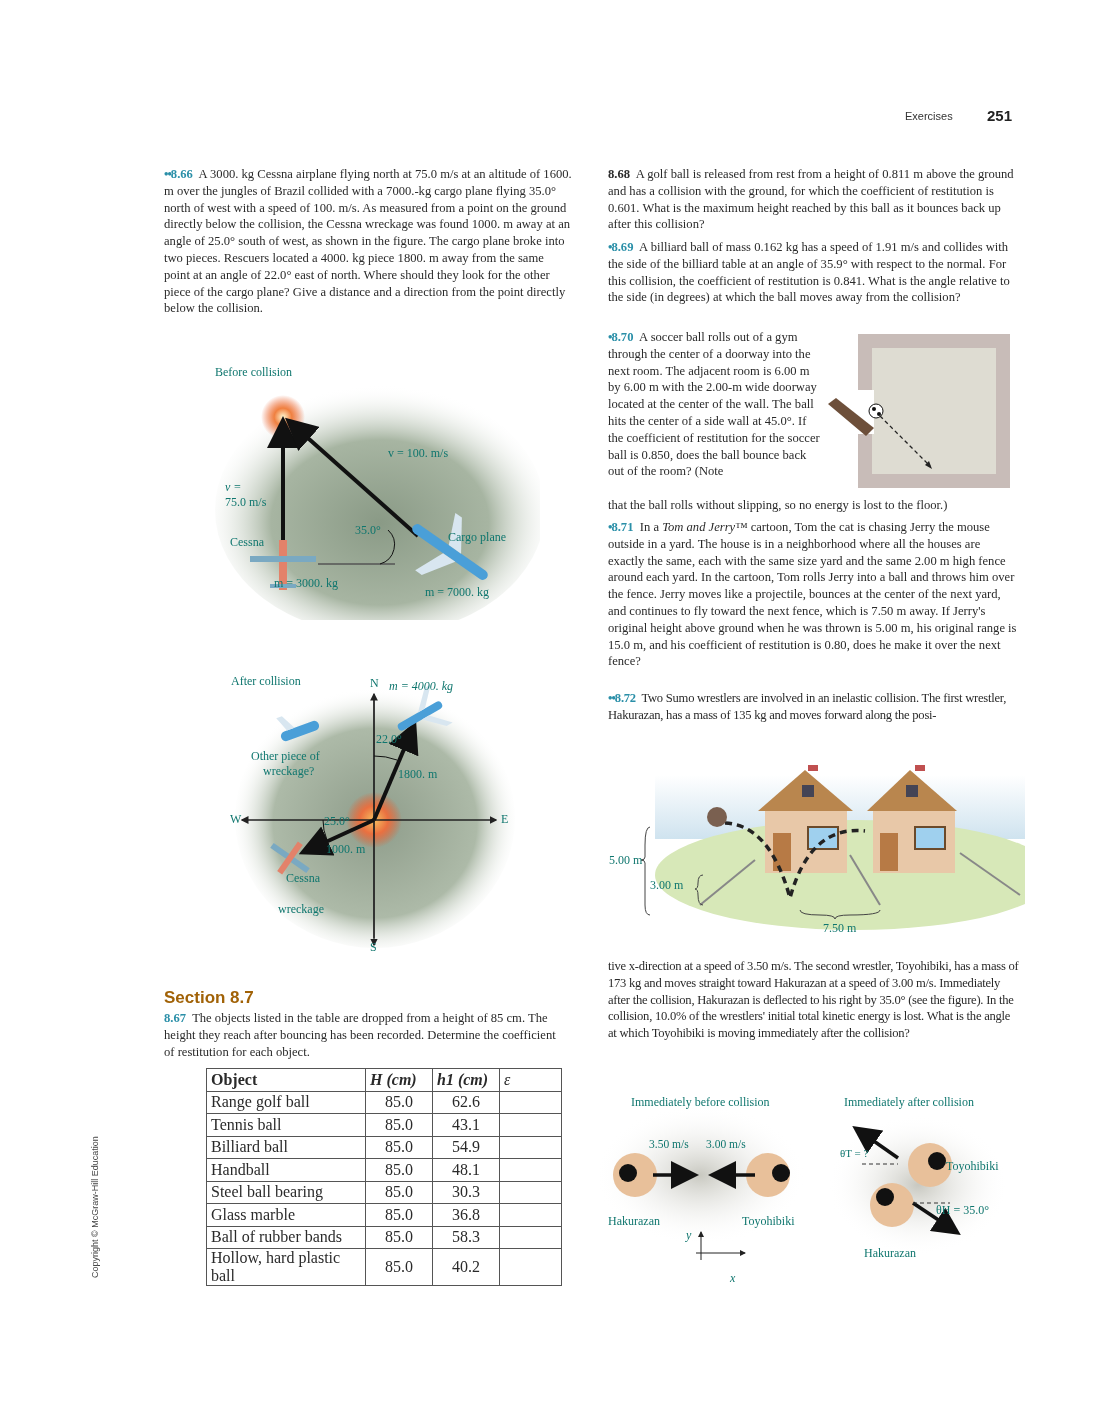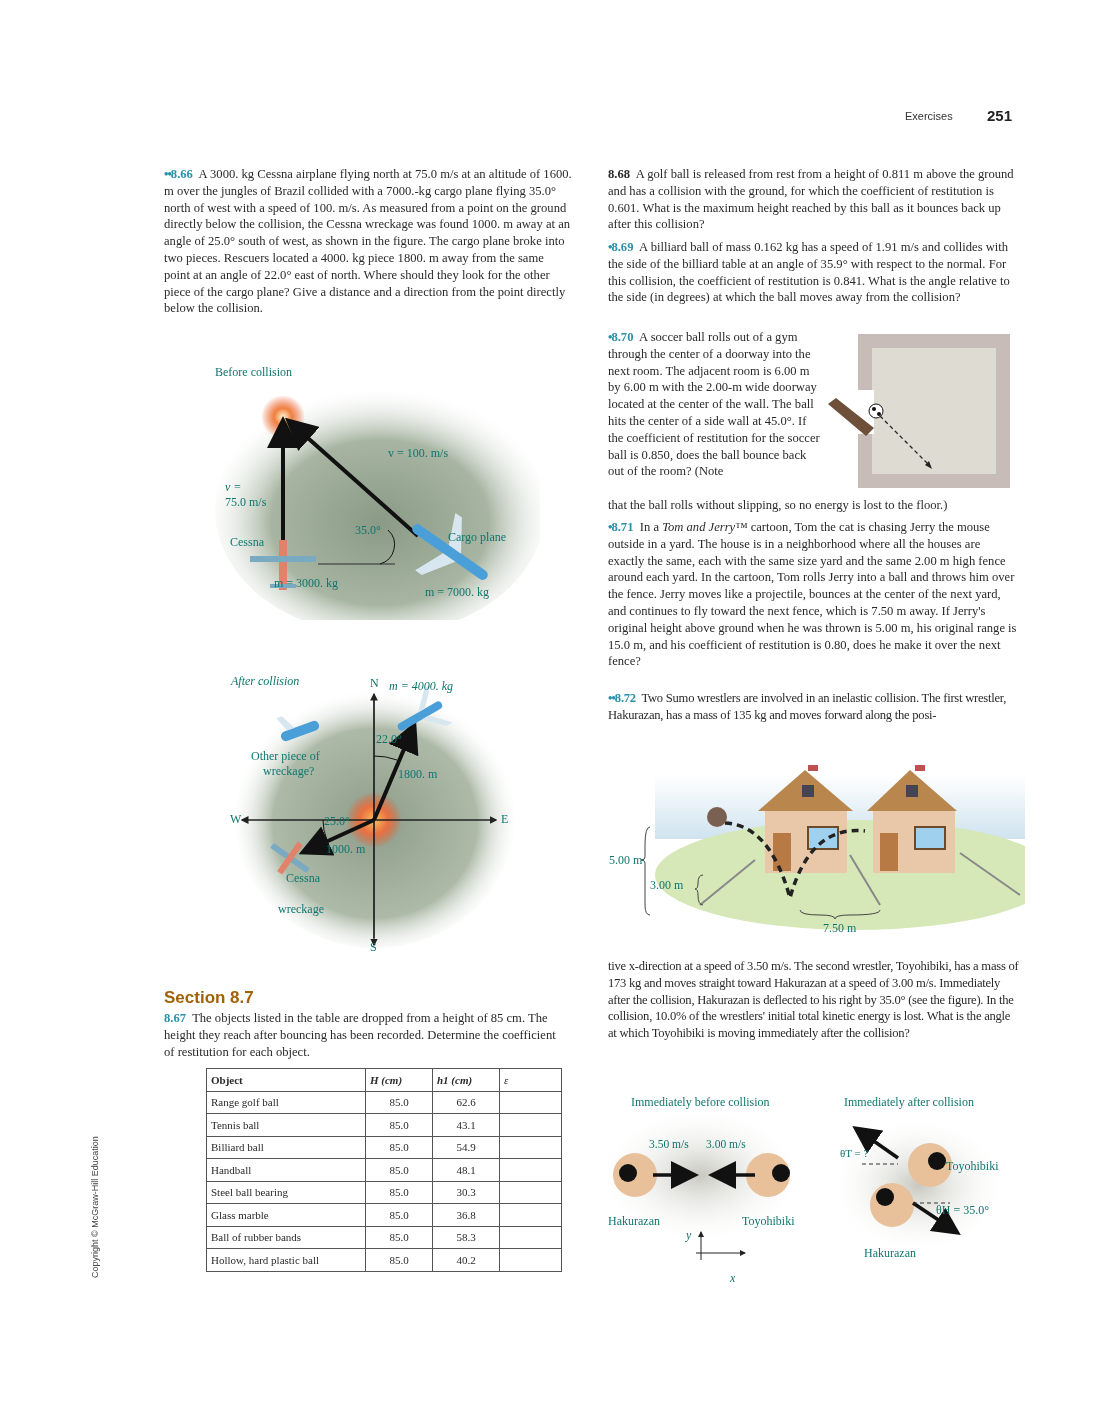--- a/index.html
+++ b/index.html
@@ -8,21 +8,21 @@
   .abs { position:absolute; }
   .header-sec { font-family:"Liberation Sans","DejaVu Sans",sans-serif; font-size:11px; color:#333; }
   .header-pg { font-family:"Liberation Sans","DejaVu Sans",sans-serif; font-size:15px; font-weight:bold; color:#222; }
   .para { font-size:12.6px; line-height:16.8px; text-align:left; }
   .pnum { font-weight:bold; }
   .pnum.teal { color:#2a8fa8; }
   .dots { color:#2a8fa8; font-weight:bold; letter-spacing:-1px; }
   .section { font-family:"Liberation Sans","DejaVu Sans",sans-serif; font-size:17px; font-weight:bold; color:#a16207; }
   .copyright { font-family:"Liberation Sans","DejaVu Sans",sans-serif; font-size:9px; color:#444;
                transform:rotate(-90deg); transform-origin:left top; white-space:nowrap; }
-  table.data { border-collapse:collapse; font-size:11px; }
+  table.data { border-collapse:collapse; font-size:16px; }
   table.data td, table.data th { border:1px solid #555; height:21.5px; padding:0 4px; }
   table.data th { text-align:left; font-weight:bold; }
   table.data td.num { text-align:center; }
   .fig-label { font-size:12px; color:#0f766e; white-space:nowrap; }
   .ital { font-style:italic; }
 </style>
 </head>
 <body>
 
 <div class="abs header-sec" style="left:905px; top:110px;">Exercises</div>
@@ -116,21 +116,21 @@
     </g>
     <g transform="translate(80,63) rotate(-20)">
       <rect x="-20" y="-5" width="40" height="10" rx="5" fill="#4a9fd8"></rect>
       <polygon points="-12,-5 -4,-5 -12,-20 -18,-20" fill="#d8e6f0"></polygon>
     </g>
     <g transform="translate(70,190) rotate(35)">
       <rect x="-22" y="-3" width="44" height="6" fill="#7aa9c2"></rect>
       <rect x="-3" y="-18" width="6" height="36" fill="#e3826a"></rect>
     </g>
   </svg>
-  <div class="abs fig-label" style="left:11px; top:6px;font-style:italic;">After collision</div>
+  <div class="abs fig-label" style="left:11px; top:6px;">After collision</div>
   <div class="abs fig-label" style="left:150px; top:8px;">N</div>
   <div class="abs fig-label" style="left:150px; top:272px;">S</div>
   <div class="abs fig-label" style="left:281px; top:144px;">E</div>
   <div class="abs fig-label" style="left:10px; top:144px;">W</div>
   <div class="abs fig-label ital" style="left:169px; top:11px;">m = 4000. kg</div>
   <div class="abs fig-label" style="left:156px; top:64px;">22.0°</div>
   <div class="abs fig-label" style="left:178px; top:99px;">1800. m</div>
   <div class="abs fig-label" style="left:31px; top:81px;">Other piece of</div>
   <div class="abs fig-label" style="left:43px; top:96px;">wreckage?</div>
   <div class="abs fig-label" style="left:104px; top:146px;">25.0°</div>

